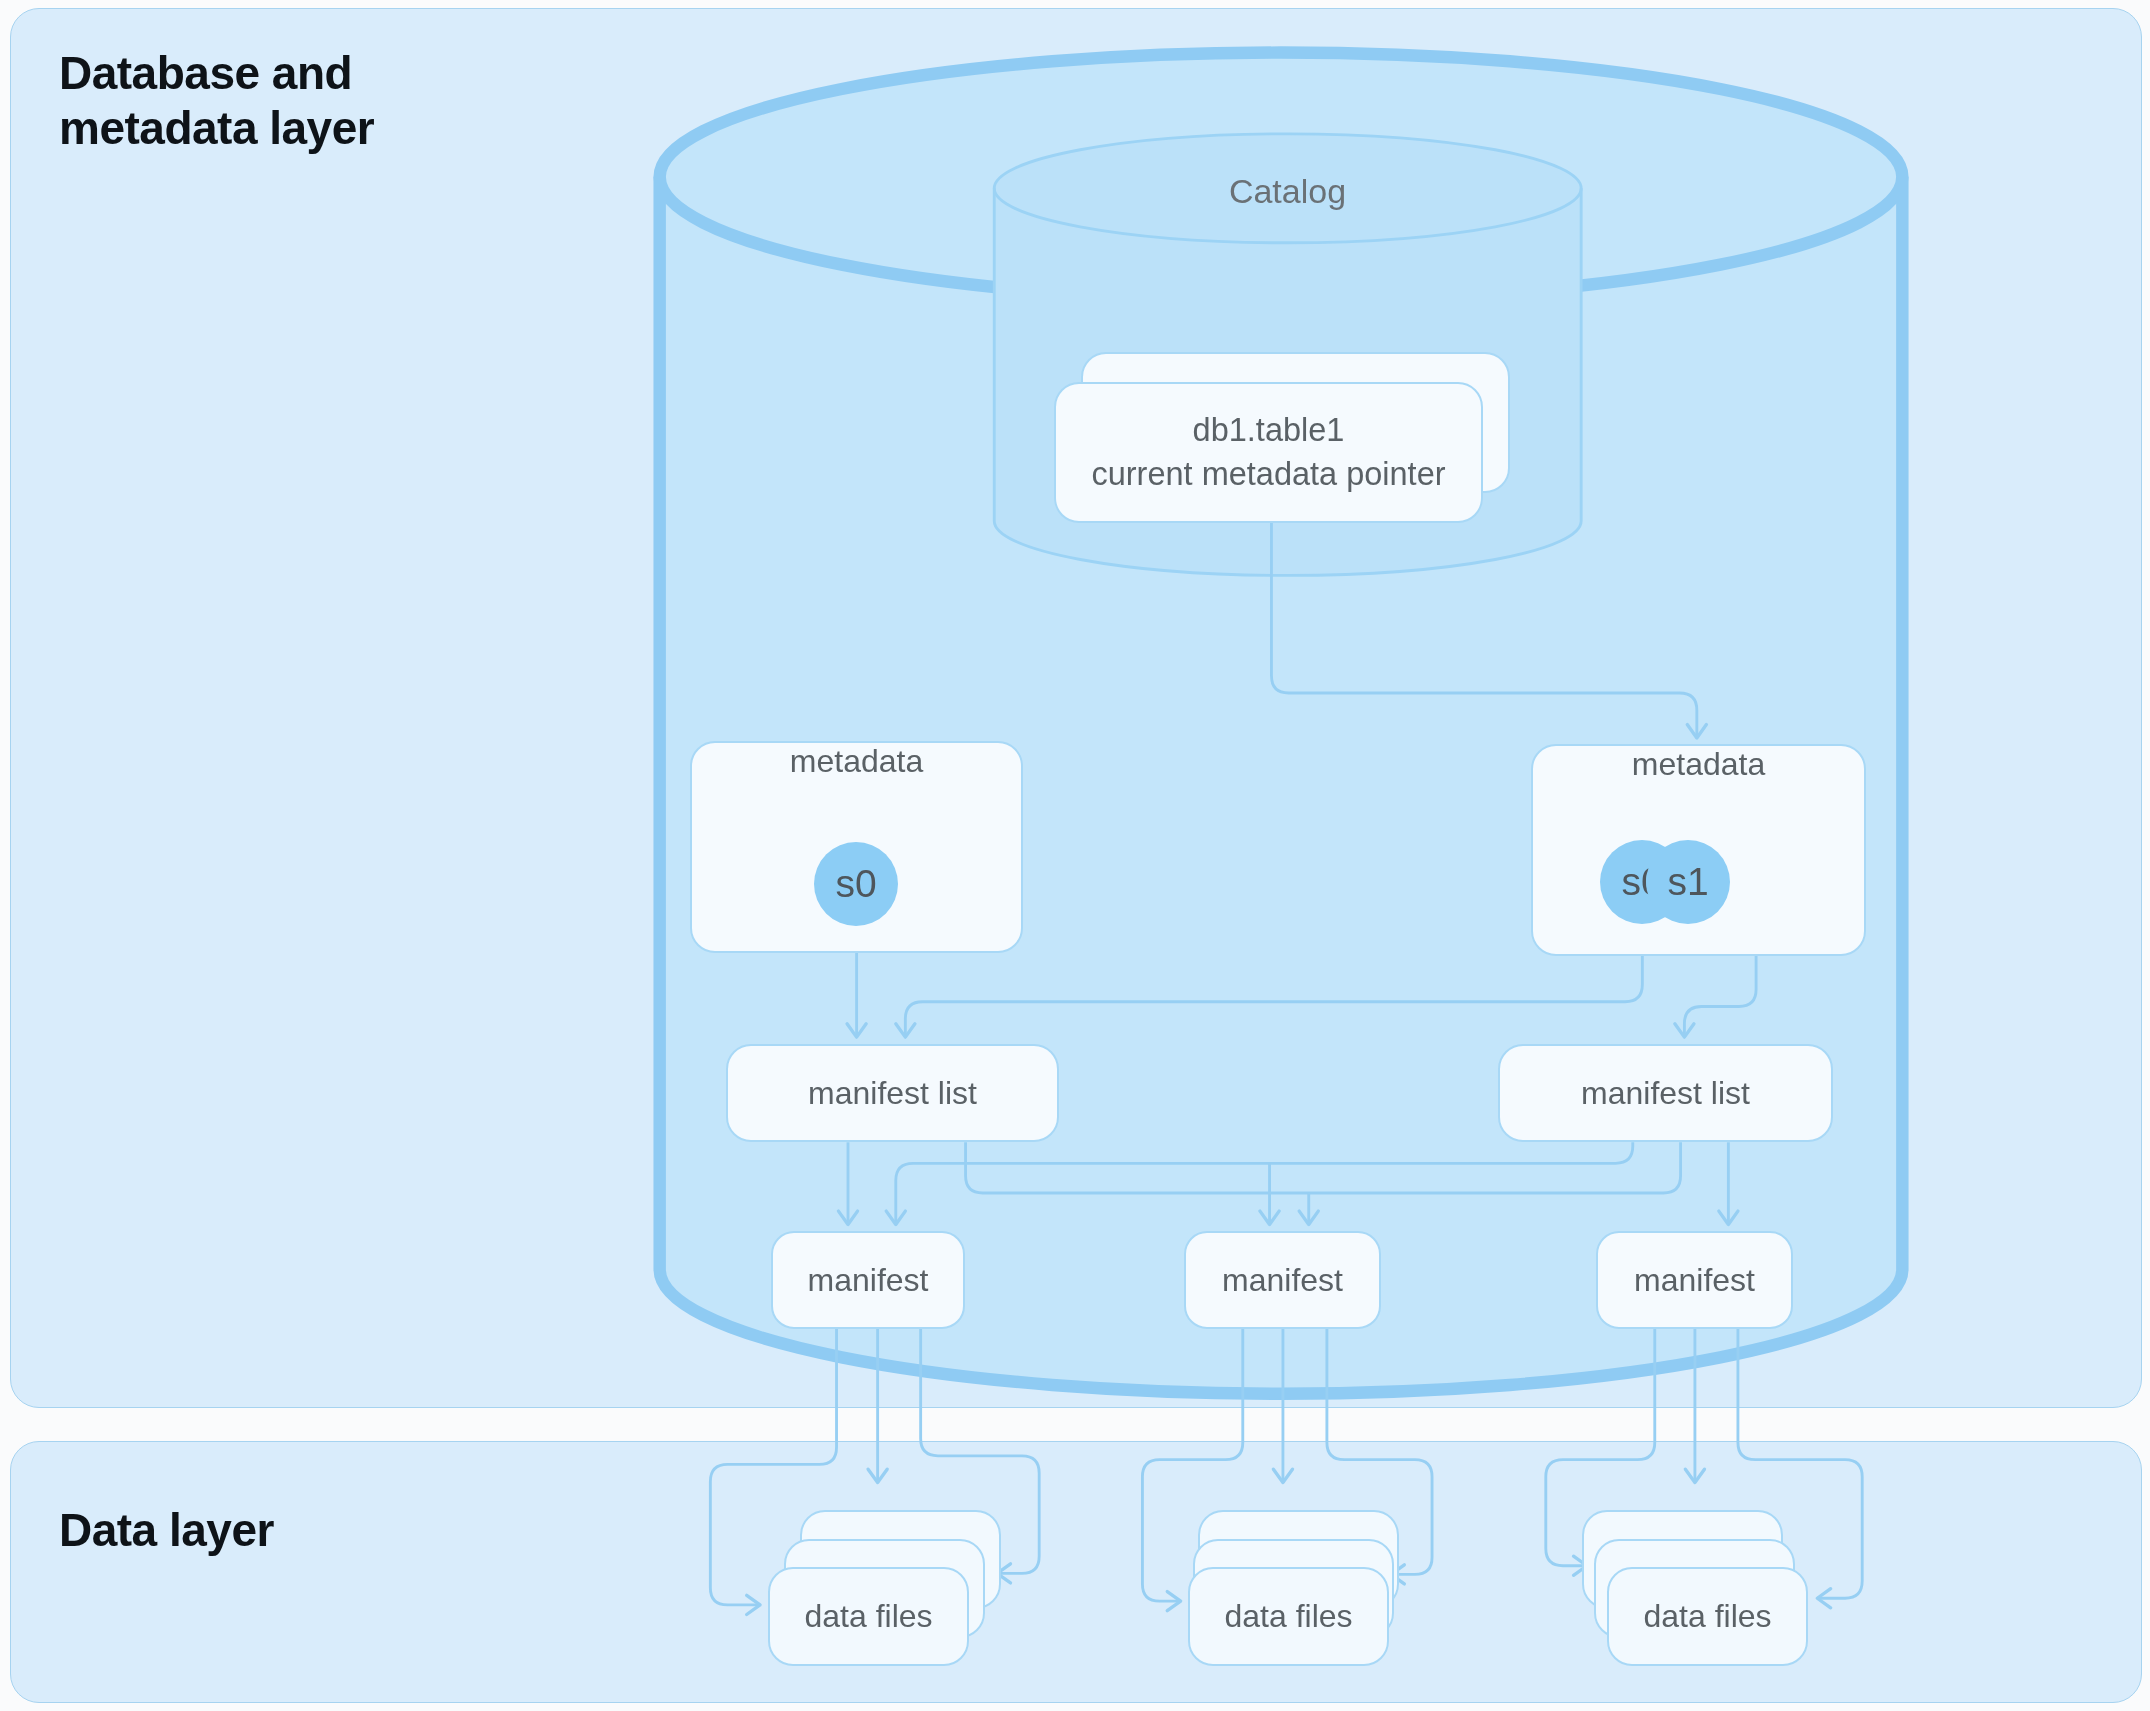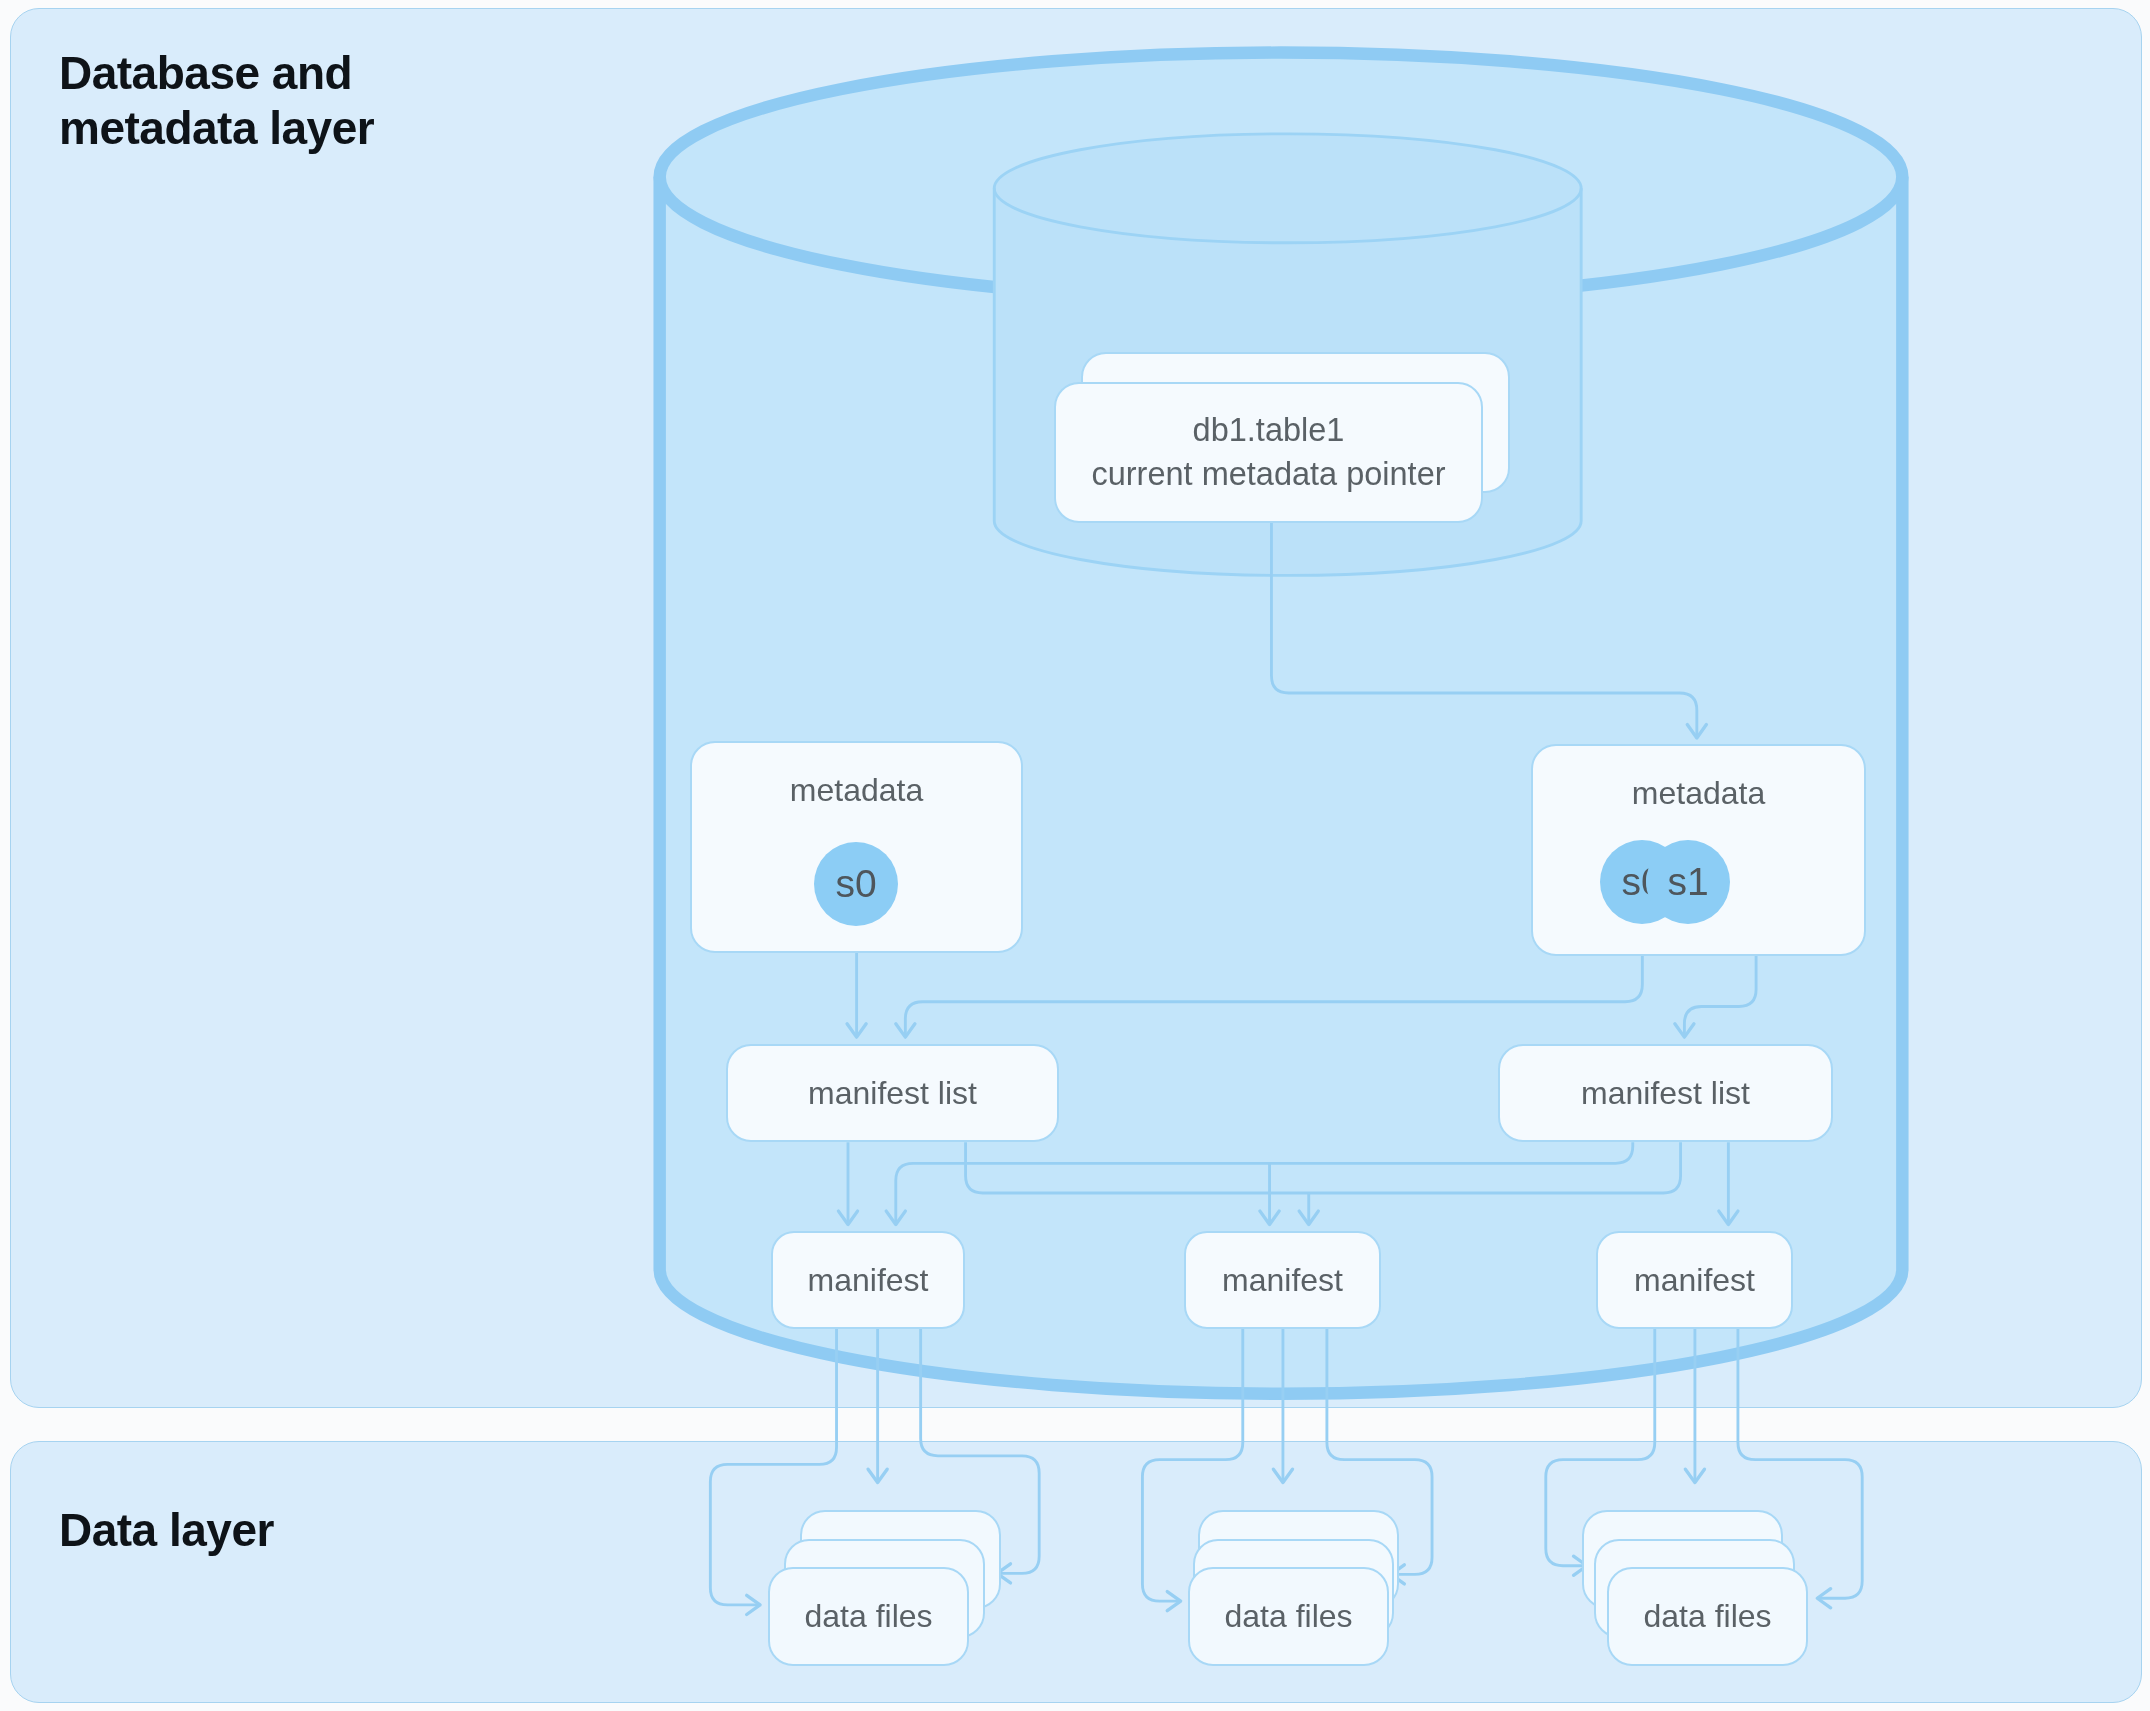--- a/index.html
+++ b/index.html
@@ -22,21 +22,21 @@
                font-size:46px;line-height:55px;letter-spacing:-0.5px;}
   #title-metadata{left:59px;top:46px;width:401px;}
   #title-data{left:59px;top:1503px;width:478px;}
   .node{position:absolute;z-index:2;background:var(--box-fill);
         border:2.9px solid var(--box-border);border-radius:25px;box-sizing:border-box;
         display:flex;align-items:center;justify-content:center;
         color:var(--text);font-size:32px;}
   .card-back{background:var(--box-fill);}
   .file-card{background:var(--file-fill);border-width:2.4px;margin-top:12px;}
   .metadata-box{flex-direction:column;justify-content:flex-start;}
-  .metadata-box .box-label{margin-top:29px;}
+  .metadata-box .box-label{}
   .pointer-card{flex-direction:column;gap:7.6px;font-size:32.5px;}
   .pointer-card .sub{font-weight:400;}
   .snapshot{position:absolute;z-index:3;width:84px;height:84px;border-radius:50%;
             background:var(--circle);display:flex;align-items:center;justify-content:center;
             color:var(--circle-text);font-size:39px;}
   .catalog-label{position:absolute;z-index:2;left:1058px;top:172px;width:459px;
                  text-align:center;color:var(--catalog-text);font-size:34px;}
   .conn{fill:none;stroke:var(--line);stroke-width:3px;}
 </style>
 </head>
@@ -96,20 +96,21 @@
 
       <path class="conn" marker-end="url(#arrow)" d="M1731,1390 L1731,1509 Q1731,1527 1713,1527 L1635,1527 Q1617,1527 1617,1545 L1617,1620 Q1617,1638 1635,1638 L1660,1638"></path>
       <path class="conn" marker-end="url(#arrow)" d="M1773,1390 L1773,1551"></path>
       <path class="conn" marker-end="url(#arrow)" d="M1818,1390 L1818,1509 Q1818,1527 1836,1527 L1930,1527 Q1948,1527 1948,1545 L1948,1654 Q1948,1672 1930,1672 L1901,1672"></path>
     </g>
   </svg>
 
   <div class="layer-title" id="title-data">Data layer</div>
   <div class="layer-title" id="title-metadata">Database and metadata layer</div>
 
+  <div class="catalog-label">Catalog</div>
 
   <div class="node card-back" style="left:1081px;top:352px;width:429px;height:141px;"></div>
   <div class="node pointer-card" style="left:1054px;top:382px;width:429px;height:141px;">
     <div>db1.table1</div>
     <div class="sub">current metadata pointer</div>
   </div>
 
   <div class="node metadata-box" style="left:690px;top:741px;width:333px;height:212px;">
     <div class="box-label">metadata</div>
   </div>

